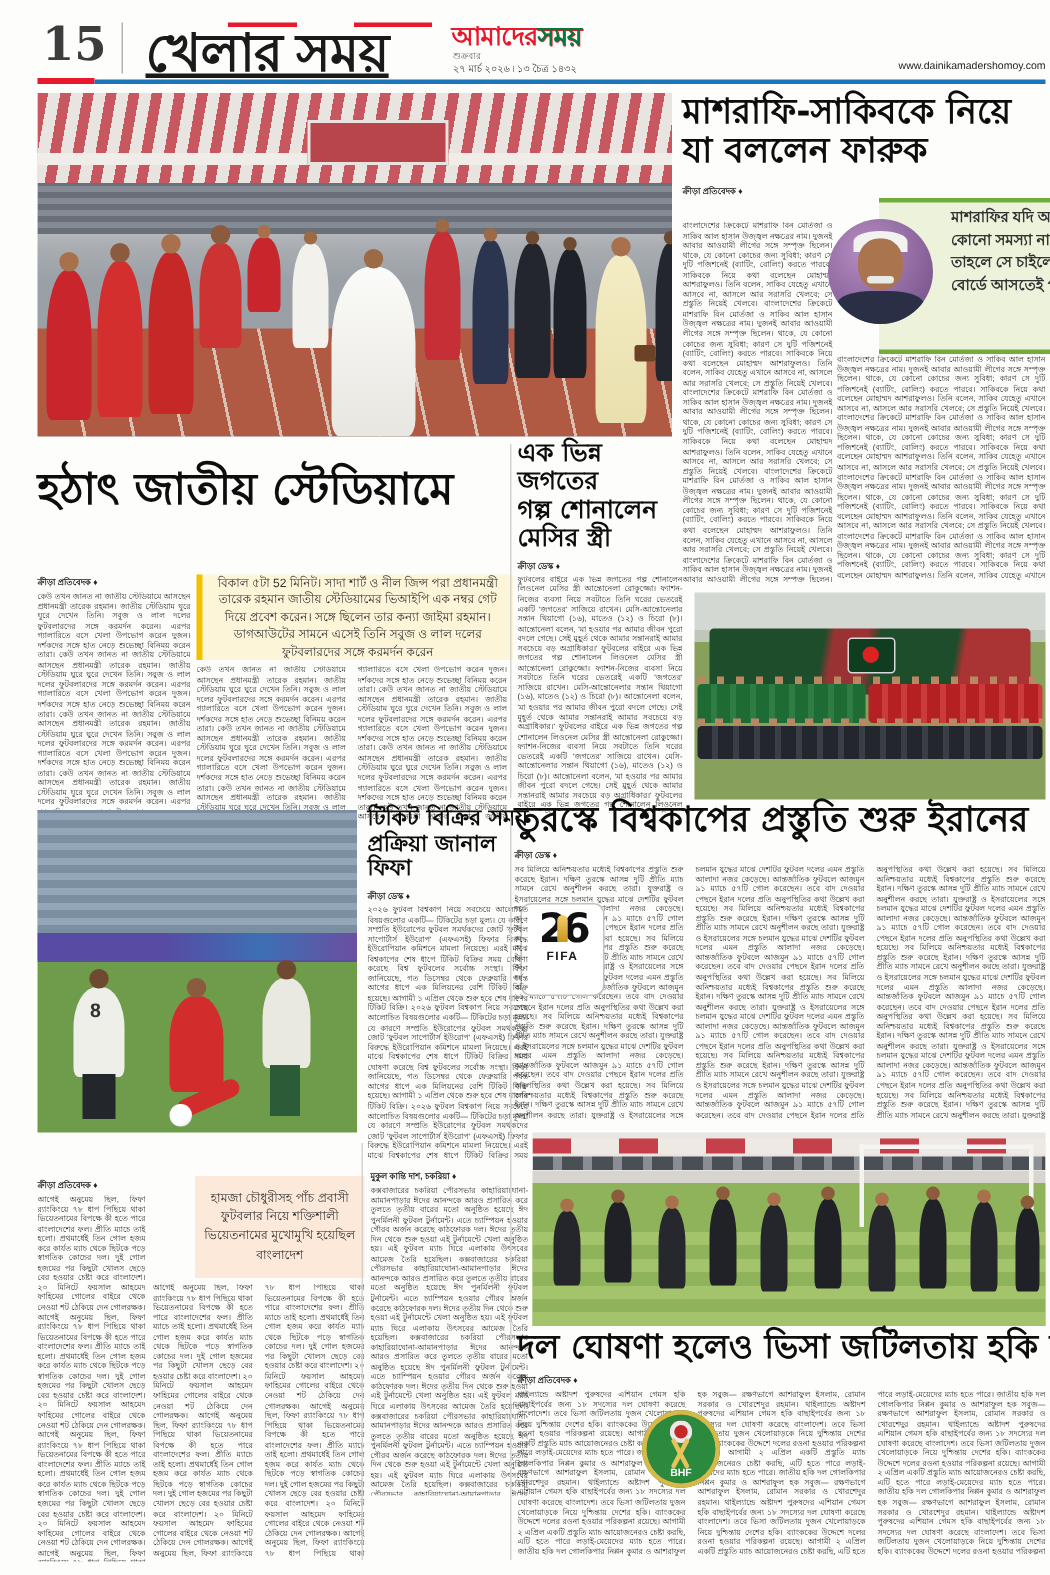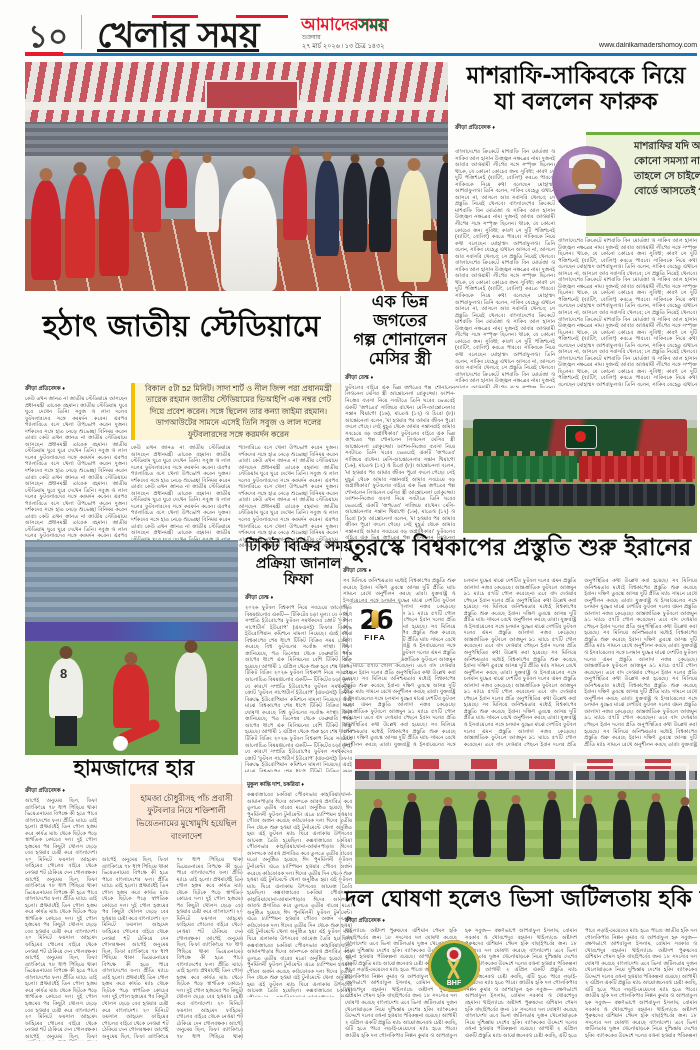--- a/index.html
+++ b/index.html
@@ -1,19 +1,19 @@
 <!DOCTYPE html>
 <html><head>
 <meta charset="utf-8">
 <style>
   html,body{margin:0;padding:0;background:#9aa0a6;}
   .page{position:relative;width:700px;height:1050px;background:#fdfdfb;margin:0 auto;overflow:hidden;
         font-family:"Liberation Sans","DejaVu Sans",sans-serif;color:#1a1a1a;}
   .abs{position:absolute;}
-  h1,h2,h3{margin:0;font-weight:800;color:#0d0d0d;line-height:1.15;font-family:"DejaVu Sans",sans-serif;text-align:center;}
+  h1,h2,h3{margin:0;font-weight:800;color:#0d0d0d;line-height:1.15;font-family:"DejaVu Sans",sans-serif;}
   .byline{font-size:5.6px;font-weight:700;color:#222;margin-bottom:2px;}
   .body{font-size:5.2px;line-height:1.26;text-align:justify;color:#2b2b2b;overflow:hidden;word-break:break-word;}
   .c2{column-count:2;column-gap:8px;}
   .c3{column-count:3;column-gap:8px;}
   .vr{position:absolute;width:1px;background:#d7d4cd;}
   
   .pgno{font-size:31px;font-weight:700;color:#3c3c3c;font-family:"DejaVu Serif",serif;}
   .secttl{font-size:35px;font-weight:900;letter-spacing:-.5px;}
   .redmark{position:absolute;height:3px;background:#e8192c;}
   .brand{font-size:17px;font-weight:900;letter-spacing:-.5px;}
@@ -43,21 +43,21 @@
   .bhf .fl{position:absolute;left:50%;top:7px;transform:translateX(-50%);width:15px;height:15px;border-radius:50%;background:#c62828;box-shadow:inset 0 0 0 3px #e9e9e9;}
   .bhf .stick{position:absolute;width:3px;height:22px;background:#e6c45a;border-radius:2px;left:24px;top:18px;}
   .bhf .bhftxt{position:absolute;bottom:6px;width:100%;font-size:7px;font-weight:800;color:#fff;}
   .circphoto{border-radius:50%;overflow:hidden;background:radial-gradient(circle at 35% 30%,#b58cc0,#6e4b85);}
 </style>
 </head>
 <body>
 
 <div class="page">
 
-  <div class="abs pgno" style="left:28px;top:12px;">১০</div>
+  <div class="abs pgno" style="left:28px;top:12px;">15</div>
   <div class="abs" style="left:81px;top:15px;width:1px;height:34px;background:#b5b2ab;"></div>
   <div class="abs secttl" style="left:97px;top:8px;text-decoration:underline;">খেলার সময়</div>
   <div class="redmark" style="left:152px;top:15px;width:46px;"></div>
   <div class="redmark" style="left:236px;top:15px;width:52px;"></div>
   <div class="abs brand" style="left:301px;top:11px;"><span class="b1">আমাদের</span><span class="b2">সময়</span></div>
   <div class="abs day" style="left:302px;top:32px;">শুক্রবার</div>
   <div class="abs dateline" style="left:302px;top:41px;">২৭ মার্চ ২০২৬ ৷ ১৩ চৈত্র ১৪৩২</div>
   <div class="abs site" style="left:560px;top:41px;width:137px;text-align:right;">www.dainikamadershomoy.com</div>
   <div class="abs" style="left:25px;top:52px;width:38px;height:4px;background:#e8192c;"></div>
   <div class="abs" style="left:63px;top:52.5px;width:634px;height:3px;background:#1b75bb;"></div>
@@ -188,21 +188,20 @@
   <section class="abs" style="left:245px;top:538px;width:107px;height:238px;">
     <h1 style="font-size:14.5px;">
       <span>টিকিট বিক্রির সময়</span><br>
       <span>প্রক্রিয়া জানাল ফিফা</span>
     </h1>
     <div class="byline" style="margin-top:5px;">ক্রীড়া ডেস্ক ♦</div>
     <div class="body" style="height:168px;">২০২৬ ফুটবল বিশ্বকাপ নিয়ে সবচেয়ে আলোচিত বিষয়গুলোর একটি— টিকিটের চড়া মূল্য। যে কারণে সম্প্রতি ইউরোপের ফুটবল সমর্থকদের জোট 'ফুটবল সাপোর্টার্স ইউরোপ' (এফএসই) ফিফার বিরুদ্ধে ইউরোপিয়ান কমিশনে মামলা নিয়েছে। এরই মাঝে বিশ্বকাপের শেষ ধাপে টিকিট বিক্রির সময় ঘোষণা করেছে বিশ্ব ফুটবলের সর্বোচ্চ সংস্থা। ফিফা জানিয়েছে, গত ডিসেম্বর থেকে ফেব্রুয়ারি পর্যন্ত আগের ধাপে এক মিলিয়নের বেশি টিকিট বিক্রি হয়েছে। আগামী ১ এপ্রিল থেকে শুরু হবে শেষ ধাপের টিকিট বিক্রি। ২০২৬ ফুটবল বিশ্বকাপ নিয়ে সবচেয়ে আলোচিত বিষয়গুলোর একটি— টিকিটের চড়া মূল্য। যে কারণে সম্প্রতি ইউরোপের ফুটবল সমর্থকদের জোট 'ফুটবল সাপোর্টার্স ইউরোপ' (এফএসই) ফিফার বিরুদ্ধে ইউরোপিয়ান কমিশনে মামলা নিয়েছে। এরই মাঝে বিশ্বকাপের শেষ ধাপে টিকিট বিক্রির সময় ঘোষণা করেছে বিশ্ব ফুটবলের সর্বোচ্চ সংস্থা। ফিফা জানিয়েছে, গত ডিসেম্বর থেকে ফেব্রুয়ারি পর্যন্ত আগের ধাপে এক মিলিয়নের বেশি টিকিট বিক্রি হয়েছে। আগামী ১ এপ্রিল থেকে শুরু হবে শেষ ধাপের টিকিট বিক্রি। ২০২৬ ফুটবল বিশ্বকাপ নিয়ে সবচেয়ে আলোচিত বিষয়গুলোর একটি— টিকিটের চড়া মূল্য। যে কারণে সম্প্রতি ইউরোপের ফুটবল সমর্থকদের জোট 'ফুটবল সাপোর্টার্স ইউরোপ' (এফএসই) ফিফার বিরুদ্ধে ইউরোপিয়ান কমিশনে মামলা নিয়েছে। এরই মাঝে বিশ্বকাপের শেষ ধাপে টিকিট বিক্রির সময় ঘোষণা করেছে বিশ্ব ফুটবলের সর্বোচ্চ সংস্থা। ফিফা জানিয়েছে, গত ডিসেম্বর থেকে ফেব্রুয়ারি পর্যন্ত আগের ধাপে এক মিলিয়নের বেশি টিকিট বিক্রি হয়েছে। আগামী ১ এপ্রিল থেকে শুরু হবে শেষ ধাপের টিকিট বিক্রি। ২০২৬ ফুটবল বিশ্বকাপ নিয়ে সবচেয়ে আলোচিত বিষয়গুলোর একটি— টিকিটের চড়া মূল্য। যে কারণে সম্প্রতি ইউরোপের ফুটবল সমর্থকদের জোট 'ফুটবল সাপোর্টার্স ইউরোপ' (এফএসই) ফিফার বিরুদ্ধে ইউরোপিয়ান কমিশনে মামলা নিয়েছে। এরই মাঝে বিশ্বকাপের শেষ ধাপে টিকিট বিক্রির সময় ঘোষণা করেছে বিশ্ব ফুটবলের সর্বোচ্চ সংস্থা। ফিফা জানিয়েছে, গত ডিসেম্বর থেকে ফেব্রুয়ারি পর্যন্ত আগের ধাপে এক মিলিয়নের বেশি টিকিট বিক্রি হয়েছে। আগামী ১ এপ্রিল থেকে শুরু হবে শেষ ধাপের টিকিট বিক্রি। ২০২৬ ফুটবল বিশ্বকাপ নিয়ে সবচেয়ে আলোচিত বিষয়গুলোর একটি— টিকিটের চড়া মূল্য। যে কারণে সম্প্রতি ইউরোপের ফুটবল সমর্থকদের জোট 'ফুটবল সাপোর্টার্স ইউরোপ' (এফএসই) ফিফার বিরুদ্ধে ইউরোপিয়ান কমিশনে মামলা নিয়েছে। এরই মাঝে বিশ্বকাপের শেষ ধাপে টিকিট বিক্রির সময় ঘোষণা করেছে বিশ্ব ফুটবলের সর্বোচ্চ সংস্থা। ফিফা জানিয়েছে, গত ডিসেম্বর থেকে ফেব্রুয়ারি পর্যন্ত আগের ধাপে এক মিলিয়নের বেশি টিকিট বিক্রি হয়েছে। আগামী ১ এপ্রিল থেকে শুরু হবে শেষ ধাপের টিকিট বিক্রি। ২০২৬ ফুটবল বিশ্বকাপ নিয়ে সবচেয়ে আলোচিত বিষয়গুলোর একটি— টিকিটের চড়া মূল্য। যে কারণে সম্প্রতি ইউরোপের ফুটবল সমর্থকদের জোট 'ফুটবল সাপোর্টার্স ইউরোপ' (এফএসই) ফিফার বিরুদ্ধে ইউরোপিয়ান কমিশনে মামলা নিয়েছে। এরই মাঝে বিশ্বকাপের শেষ ধাপে টিকিট বিক্রির সময় ঘোষণা করেছে বিশ্ব ফুটবলের সর্বোচ্চ সংস্থা। ফিফা জানিয়েছে, গত ডিসেম্বর থেকে ফেব্রুয়ারি পর্যন্ত আগের ধাপে এক মিলিয়নের বেশি টিকিট বিক্রি হয়েছে। আগামী ১ এপ্রিল থেকে শুরু হবে শেষ ধাপের টিকিট বিক্রি। ২০২৬ ফুটবল বিশ্বকাপ নিয়ে সবচেয়ে আলোচিত বিষয়গুলোর একটি— টিকিটের চড়া মূল্য। যে কারণে সম্প্রতি ইউরোপের ফুটবল সমর্থকদের জোট 'ফুটবল সাপোর্টার্স ইউরোপ' (এফএসই) ফিফার বিরুদ্ধে ইউরোপিয়ান কমিশনে মামলা নিয়েছে। এরই মাঝে বিশ্বকাপের শেষ ধাপে টিকিট বিক্রির সময় ঘোষণা করেছে বিশ্ব ফুটবলের সর্বোচ্চ সংস্থা। ফিফা জানিয়েছে, গত ডিসেম্বর থেকে ফেব্রুয়ারি পর্যন্ত আগের ধাপে এক মিলিয়নের বেশি টিকিট বিক্রি হয়েছে। আগামী ১ এপ্রিল থেকে শুরু হবে শেষ ধাপের টিকিট বিক্রি। ২০২৬ ফুটবল বিশ্বকাপ নিয়ে সবচেয়ে আলোচিত বিষয়গুলোর একটি— টিকিটের চড়া মূল্য। যে কারণে সম্প্রতি ইউরোপের ফুটবল সমর্থকদের জোট 'ফুটবল সাপোর্টার্স ইউরোপ' (এফএসই) ফিফার বিরুদ্ধে ইউরোপিয়ান কমিশনে মামলা নিয়েছে। এরই মাঝে বিশ্বকাপের শেষ ধাপে টিকিট বিক্রির সময় ঘোষণা করেছে বিশ্ব ফুটবলের সর্বোচ্চ সংস্থা। ফিফা জানিয়েছে, গত ডিসেম্বর থেকে ফেব্রুয়ারি পর্যন্ত আগের ধাপে এক মিলিয়নের বেশি টিকিট বিক্রি হয়েছে। আগামী ১ এপ্রিল থেকে শুরু হবে শেষ ধাপের টিকিট বিক্রি। ২০২৬ ফুটবল বিশ্বকাপ নিয়ে সবচেয়ে আলোচিত বিষয়গুলোর একটি— টিকিটের চড়া মূল্য। যে কারণে সম্প্রতি ইউরোপের ফুটবল সমর্থকদের জোট 'ফুটবল সাপোর্টার্স ইউরোপ' (এফএসই) ফিফার বিরুদ্ধে ইউরোপিয়ান কমিশনে মামলা নিয়েছে। এরই মাঝে বিশ্বকাপের শেষ ধাপে টিকিট বিক্রির সময় ঘোষণা করেছে বিশ্ব ফুটবলের সর্বোচ্চ সংস্থা। ফিফা জানিয়েছে, গত ডিসেম্বর থেকে ফেব্রুয়ারি পর্যন্ত আগের ধাপে এক মিলিয়নের বেশি টিকিট বিক্রি হয়েছে। আগামী ১ এপ্রিল থেকে শুরু হবে শেষ ধাপের টিকিট বিক্রি। ২০২৬ ফুটবল বিশ্বকাপ নিয়ে সবচেয়ে আলোচিত বিষয়গুলোর একটি— টিকিটের চড়া মূল্য। যে কারণে সম্প্রতি ইউরোপের ফুটবল সমর্থকদের জোট 'ফুটবল সাপোর্টার্স ইউরোপ' (এফএসই) ফিফার বিরুদ্ধে ইউরোপিয়ান কমিশনে মামলা নিয়েছে। এরই মাঝে বিশ্বকাপের শেষ ধাপে টিকিট বিক্রির সময় ঘোষণা করেছে বিশ্ব ফুটবলের সর্বোচ্চ সংস্থা। ফিফা জানিয়েছে, গত ডিসেম্বর থেকে ফেব্রুয়ারি পর্যন্ত আগের ধাপে এক মিলিয়নের বেশি টিকিট বিক্রি হয়েছে। আগামী ১ এপ্রিল থেকে শুরু হবে শেষ ধাপের টিকিট বিক্রি। ২০২৬ ফুটবল বিশ্বকাপ নিয়ে সবচেয়ে আলোচিত বিষয়গুলোর একটি— টিকিটের চড়া মূল্য। যে কারণে সম্প্রতি ইউরোপের ফুটবল সমর্থকদের জোট 'ফুটবল সাপোর্টার্স ইউরোপ' (এফএসই) ফিফার বিরুদ্ধে ইউরোপিয়ান কমিশনে মামলা নিয়েছে। এরই মাঝে বিশ্বকাপের শেষ ধাপে টিকিট বিক্রির সময় ঘোষণা করেছে বিশ্ব ফুটবলের সর্বোচ্চ সংস্থা। ফিফা জানিয়েছে, গত ডিসেম্বর থেকে ফেব্রুয়ারি পর্যন্ত আগের ধাপে এক মিলিয়নের বেশি টিকিট বিক্রি হয়েছে। আগামী ১ এপ্রিল থেকে শুরু হবে শেষ ধাপের টিকিট বিক্রি। ২০২৬ ফুটবল বিশ্বকাপ নিয়ে সবচেয়ে আলোচিত বিষয়গুলোর একটি— টিকিটের চড়া মূল্য। যে কারণে সম্প্রতি ইউরোপের ফুটবল সমর্থকদের জোট 'ফুটবল সাপোর্টার্স ইউরোপ' (এফএসই) ফিফার বিরুদ্ধে ইউরোপিয়ান কমিশনে মামলা নিয়েছে। এরই মাঝে বিশ্বকাপের শেষ ধাপে টিকিট বিক্রির সময় ঘোষণা করেছে বিশ্ব ফুটবলের সর্বোচ্চ সংস্থা। ফিফা জানিয়েছে, গত ডিসেম্বর থেকে ফেব্রুয়ারি পর্যন্ত আগের ধাপে এক মিলিয়নের বেশি টিকিট বিক্রি হয়েছে। আগামী ১ এপ্রিল থেকে শুরু হবে শেষ ধাপের টিকিট বিক্রি। ২০২৬ ফুটবল বিশ্বকাপ নিয়ে সবচেয়ে আলোচিত বিষয়গুলোর একটি— টিকিটের চড়া মূল্য। যে কারণে সম্প্রতি ইউরোপের ফুটবল সমর্থকদের জোট 'ফুটবল সাপোর্টার্স ইউরোপ' (এফএসই) ফিফার বিরুদ্ধে ইউরোপিয়ান কমিশনে মামলা নিয়েছে। এরই মাঝে বিশ্বকাপের শেষ ধাপে টিকিট বিক্রির সময় ঘোষণা করেছে বিশ্ব ফুটবলের সর্বোচ্চ সংস্থা। ফিফা জানিয়েছে, গত ডিসেম্বর থেকে ফেব্রুয়ারি পর্যন্ত আগের ধাপে এক মিলিয়নের বেশি টিকিট বিক্রি হয়েছে। আগামী ১ এপ্রিল থেকে শুরু হবে শেষ ধাপের টিকিট বিক্রি। ২০২৬ ফুটবল বিশ্বকাপ নিয়ে সবচেয়ে আলোচিত বিষয়গুলোর একটি— টিকিটের চড়া মূল্য। যে কারণে সম্প্রতি ইউরোপের ফুটবল সমর্থকদের জোট 'ফুটবল সাপোর্টার্স ইউরোপ' (এফএসই) ফিফার বিরুদ্ধে ইউরোপিয়ান কমিশনে মামলা নিয়েছে। এরই মাঝে বিশ্বকাপের শেষ ধাপে টিকিট বিক্রির সময় ঘোষণা করেছে বিশ্ব ফুটবলের সর্বোচ্চ সংস্থা। ফিফা জানিয়েছে, গত ডিসেম্বর থেকে ফেব্রুয়ারি পর্যন্ত আগের ধাপে এক মিলিয়নের বেশি টিকিট বিক্রি হয়েছে। আগামী ১ এপ্রিল থেকে শুরু হবে শেষ ধাপের টিকিট বিক্রি। ২০২৬ ফুটবল বিশ্বকাপ নিয়ে সবচেয়ে আলোচিত বিষয়গুলোর একটি— টিকিটের চড়া মূল্য। যে কারণে সম্প্রতি ইউরোপের ফুটবল সমর্থকদের জোট 'ফুটবল সাপোর্টার্স ইউরোপ' (এফএসই) ফিফার বিরুদ্ধে ইউরোপিয়ান কমিশনে মামলা নিয়েছে। এরই মাঝে বিশ্বকাপের শেষ ধাপে টিকিট বিক্রির সময় ঘোষণা করেছে বিশ্ব ফুটবলের সর্বোচ্চ সংস্থা। ফিফা জানিয়েছে, গত ডিসেম্বর থেকে ফেব্রুয়ারি পর্যন্ত আগের ধাপে এক মিলিয়নের বেশি টিকিট বিক্রি হয়েছে। আগামী ১ এপ্রিল থেকে শুরু হবে শেষ ধাপের টিকিট বিক্রি। ২০২৬ ফুটবল বিশ্বকাপ নিয়ে সবচেয়ে আলোচিত বিষয়গুলোর একটি— টিকিটের চড়া মূল্য। যে কারণে সম্প্রতি ইউরোপের ফুটবল সমর্থকদের জোট 'ফুটবল সাপোর্টার্স ইউরোপ' (এফএসই) ফিফার বিরুদ্ধে ইউরোপিয়ান কমিশনে মামলা নিয়েছে। এরই মাঝে বিশ্বকাপের শেষ ধাপে টিকিট বিক্রির সময় ঘোষণা করেছে বিশ্ব ফুটবলের সর্বোচ্চ সংস্থা। ফিফা জানিয়েছে, গত ডিসেম্বর থেকে ফেব্রুয়ারি পর্যন্ত আগের ধাপে এক মিলিয়নের বেশি টিকিট বিক্রি হয়েছে। আগামী ১ এপ্রিল থেকে শুরু হবে শেষ ধাপের টিকিট বিক্রি। ২০২৬ ফুটবল বিশ্বকাপ নিয়ে সবচেয়ে আলোচিত বিষয়গুলোর একটি— টিকিটের চড়া মূল্য। যে কারণে সম্প্রতি ইউরোপের ফুটবল সমর্থকদের জোট 'ফুটবল সাপোর্টার্স ইউরোপ' (এফএসই) ফিফার বিরুদ্ধে ইউরোপিয়ান কমিশনে মামলা নিয়েছে। এরই মাঝে বিশ্বকাপের শেষ ধাপে টিকিট বিক্রির সময় ঘোষণা করেছে বিশ্ব ফুটবলের সর্বোচ্চ সংস্থা। ফিফা জানিয়েছে, গত ডিসেম্বর থেকে ফেব্রুয়ারি পর্যন্ত আগের ধাপে এক মিলিয়নের বেশি টিকিট বিক্রি হয়েছে। আগামী ১ এপ্রিল থেকে শুরু হবে শেষ ধাপের টিকিট বিক্রি। ২০২৬ ফুটবল বিশ্বকাপ নিয়ে সবচেয়ে আলোচিত বিষয়গুলোর একটি— টিকিটের চড়া মূল্য। যে কারণে সম্প্রতি ইউরোপের ফুটবল সমর্থকদের জোট 'ফুটবল সাপোর্টার্স ইউরোপ' (এফএসই) ফিফার বিরুদ্ধে ইউরোপিয়ান কমিশনে মামলা নিয়েছে। এরই মাঝে বিশ্বকাপের শেষ ধাপে টিকিট বিক্রির সময় ঘোষণা করেছে বিশ্ব ফুটবলের সর্বোচ্চ সংস্থা। ফিফা জানিয়েছে, গত ডিসেম্বর থেকে ফেব্রুয়ারি পর্যন্ত আগের ধাপে এক মিলিয়নের বেশি টিকিট বিক্রি হয়েছে। আগামী ১ এপ্রিল থেকে শুরু হবে শেষ ধাপের টিকিট বিক্রি। ২০২৬ ফুটবল বিশ্বকাপ নিয়ে সবচেয়ে আলোচিত বিষয়গুলোর একটি— টিকিটের চড়া মূল্য। যে কারণে সম্প্রতি ইউরোপের ফুটবল সমর্থকদের জোট 'ফুটবল সাপোর্টার্স ইউরোপ' (এফএসই) ফিফার বিরুদ্ধে ইউরোপিয়ান কমিশনে মামলা নিয়েছে। এরই মাঝে বিশ্বকাপের শেষ ধাপে টিকিট বিক্রির সময় ঘোষণা করেছে বিশ্ব ফুটবলের সর্বোচ্চ সংস্থা। ফিফা জানিয়েছে, গত ডিসেম্বর থেকে ফেব্রুয়ারি পর্যন্ত আগের ধাপে এক মিলিয়নের বেশি টিকিট বিক্রি হয়েছে। আগামী ১ এপ্রিল থেকে শুরু হবে শেষ ধাপের টিকিট বিক্রি। ২০২৬ ফুটবল বিশ্বকাপ নিয়ে সবচেয়ে আলোচিত বিষয়গুলোর একটি— টিকিটের চড়া মূল্য। যে কারণে সম্প্রতি ইউরোপের ফুটবল সমর্থকদের জোট 'ফুটবল সাপোর্টার্স ইউরোপ' (এফএসই) ফিফার বিরুদ্ধে ইউরোপিয়ান কমিশনে মামলা নিয়েছে। এরই মাঝে বিশ্বকাপের শেষ ধাপে টিকিট বিক্রির সময় ঘোষণা করেছে বিশ্ব ফুটবলের সর্বোচ্চ সংস্থা। ফিফা জানিয়েছে, গত ডিসেম্বর থেকে ফেব্রুয়ারি পর্যন্ত আগের ধাপে এক মিলিয়নের বেশি টিকিট বিক্রি হয়েছে। আগামী ১ এপ্রিল থেকে শুরু হবে শেষ ধাপের টিকিট বিক্রি। ২০২৬ ফুটবল বিশ্বকাপ নিয়ে সবচেয়ে আলোচিত বিষয়গুলোর একটি— টিকিটের চড়া মূল্য। যে কারণে সম্প্রতি ইউরোপের ফুটবল সমর্থকদের জোট 'ফুটবল সাপোর্টার্স ইউরোপ' (এফএসই) ফিফার বিরুদ্ধে ইউরোপিয়ান কমিশনে মামলা নিয়েছে। এরই মাঝে বিশ্বকাপের শেষ ধাপে টিকিট বিক্রির সময় ঘোষণা করেছে বিশ্ব ফুটবলের সর্বোচ্চ সংস্থা। ফিফা জানিয়েছে, গত ডিসেম্বর থেকে ফেব্রুয়ারি পর্যন্ত আগের ধাপে এক মিলিয়নের বেশি টিকিট বিক্রি হয়েছে। আগামী ১ এপ্রিল থেকে শুরু হবে শেষ ধাপের টিকিট বিক্রি। ২০২৬ ফুটবল বিশ্বকাপ নিয়ে সবচেয়ে আলোচিত বিষয়গুলোর একটি— টিকিটের চড়া মূল্য। যে কারণে সম্প্রতি ইউরোপের ফুটবল সমর্থকদের জোট 'ফুটবল সাপোর্টার্স ইউরোপ' (এফএসই) ফিফার বিরুদ্ধে ইউরোপিয়ান কমিশনে মামলা নিয়েছে। এরই মাঝে বিশ্বকাপের শেষ ধাপে টিকিট বিক্রির সময় ঘোষণা করেছে বিশ্ব ফুটবলের সর্বোচ্চ সংস্থা। ফিফা জানিয়েছে, গত ডিসেম্বর থেকে ফেব্রুয়ারি পর্যন্ত আগের ধাপে এক মিলিয়নের বেশি টিকিট বিক্রি হয়েছে। আগামী ১ এপ্রিল থেকে শুরু হবে শেষ ধাপের টিকিট বিক্রি।</div>
   </section>
 
   <section class="abs" style="left:25px;top:756px;width:218px;height:286px;">
-    <h1 style="font-size:21px;">হামজাদের হার</h1>
     <div class="abs" style="left:0;top:30px;width:72px;height:256px;">
       <div class="byline">ক্রীড়া প্রতিবেদক ♦</div>
       <div class="body" style="height:244px;">আগেই অনুমেয় ছিল, ফিফা র‌্যাংকিংয়ে ৭৮ ধাপ পিছিয়ে থাকা ভিয়েতনামের বিপক্ষে কী হতে পারে বাংলাদেশের ফল। প্রীতি ম্যাচে তাই হলো। প্রথমার্ধেই তিন গোল হজম করে কার্যত ম্যাচ থেকে ছিটকে পড়ে স্বাগতিক কোচের দল। দুই গোল হজমের পর কিছুটা খোলস ছেড়ে বের হওয়ার চেষ্টা করে বাংলাদেশ। ২০ মিনিটে ফয়সাল আহমেদ ফাহিমের গোলের বাইরে থেকে নেওয়া শট ঠেকিয়ে দেন গোলরক্ষক। আগেই অনুমেয় ছিল, ফিফা র‌্যাংকিংয়ে ৭৮ ধাপ পিছিয়ে থাকা ভিয়েতনামের বিপক্ষে কী হতে পারে বাংলাদেশের ফল। প্রীতি ম্যাচে তাই হলো। প্রথমার্ধেই তিন গোল হজম করে কার্যত ম্যাচ থেকে ছিটকে পড়ে স্বাগতিক কোচের দল। দুই গোল হজমের পর কিছুটা খোলস ছেড়ে বের হওয়ার চেষ্টা করে বাংলাদেশ। ২০ মিনিটে ফয়সাল আহমেদ ফাহিমের গোলের বাইরে থেকে নেওয়া শট ঠেকিয়ে দেন গোলরক্ষক। আগেই অনুমেয় ছিল, ফিফা র‌্যাংকিংয়ে ৭৮ ধাপ পিছিয়ে থাকা ভিয়েতনামের বিপক্ষে কী হতে পারে বাংলাদেশের ফল। প্রীতি ম্যাচে তাই হলো। প্রথমার্ধেই তিন গোল হজম করে কার্যত ম্যাচ থেকে ছিটকে পড়ে স্বাগতিক কোচের দল। দুই গোল হজমের পর কিছুটা খোলস ছেড়ে বের হওয়ার চেষ্টা করে বাংলাদেশ। ২০ মিনিটে ফয়সাল আহমেদ ফাহিমের গোলের বাইরে থেকে নেওয়া শট ঠেকিয়ে দেন গোলরক্ষক। আগেই অনুমেয় ছিল, ফিফা র‌্যাংকিংয়ে ৭৮ ধাপ পিছিয়ে থাকা ভিয়েতনামের বিপক্ষে কী হতে পারে বাংলাদেশের ফল। প্রীতি ম্যাচে তাই হলো। প্রথমার্ধেই তিন গোল হজম করে কার্যত ম্যাচ থেকে ছিটকে পড়ে স্বাগতিক কোচের দল। দুই গোল হজমের পর কিছুটা খোলস ছেড়ে বের হওয়ার চেষ্টা করে বাংলাদেশ। ২০ মিনিটে ফয়সাল আহমেদ ফাহিমের গোলের বাইরে থেকে নেওয়া শট ঠেকিয়ে দেন গোলরক্ষক। আগেই অনুমেয় ছিল, ফিফা র‌্যাংকিংয়ে ৭৮ ধাপ পিছিয়ে থাকা ভিয়েতনামের বিপক্ষে কী হতে পারে বাংলাদেশের ফল। প্রীতি ম্যাচে তাই হলো। প্রথমার্ধেই তিন গোল হজম করে কার্যত ম্যাচ থেকে ছিটকে পড়ে স্বাগতিক কোচের দল। দুই গোল হজমের পর কিছুটা খোলস ছেড়ে বের হওয়ার চেষ্টা করে বাংলাদেশ। ২০ মিনিটে ফয়সাল আহমেদ ফাহিমের গোলের বাইরে থেকে নেওয়া শট ঠেকিয়ে দেন গোলরক্ষক। আগেই অনুমেয় ছিল, ফিফা র‌্যাংকিংয়ে ৭৮ ধাপ পিছিয়ে থাকা ভিয়েতনামের বিপক্ষে কী হতে পারে বাংলাদেশের ফল। প্রীতি ম্যাচে তাই হলো। প্রথমার্ধেই তিন গোল হজম করে কার্যত ম্যাচ থেকে ছিটকে পড়ে স্বাগতিক কোচের দল। দুই গোল হজমের পর কিছুটা খোলস ছেড়ে বের হওয়ার চেষ্টা করে বাংলাদেশ। ২০ মিনিটে ফয়সাল আহমেদ ফাহিমের গোলের বাইরে থেকে নেওয়া শট ঠেকিয়ে দেন গোলরক্ষক। আগেই অনুমেয় ছিল, ফিফা র‌্যাংকিংয়ে ৭৮ ধাপ পিছিয়ে থাকা ভিয়েতনামের বিপক্ষে কী হতে পারে বাংলাদেশের ফল। প্রীতি ম্যাচে তাই হলো। প্রথমার্ধেই তিন গোল হজম করে কার্যত ম্যাচ থেকে ছিটকে পড়ে স্বাগতিক কোচের দল। দুই গোল হজমের পর কিছুটা খোলস ছেড়ে বের হওয়ার চেষ্টা করে বাংলাদেশ। ২০ মিনিটে ফয়সাল আহমেদ ফাহিমের গোলের বাইরে থেকে নেওয়া শট ঠেকিয়ে দেন গোলরক্ষক। আগেই অনুমেয় ছিল, ফিফা র‌্যাংকিংয়ে ৭৮ ধাপ পিছিয়ে থাকা ভিয়েতনামের বিপক্ষে কী হতে পারে বাংলাদেশের ফল। প্রীতি ম্যাচে তাই হলো। প্রথমার্ধেই তিন গোল হজম করে কার্যত ম্যাচ থেকে ছিটকে পড়ে স্বাগতিক কোচের দল। দুই গোল হজমের পর কিছুটা খোলস ছেড়ে বের হওয়ার চেষ্টা করে বাংলাদেশ। ২০ মিনিটে ফয়সাল আহমেদ ফাহিমের গোলের বাইরে থেকে নেওয়া শট ঠেকিয়ে দেন গোলরক্ষক। আগেই অনুমেয় ছিল, ফিফা র‌্যাংকিংয়ে ৭৮ ধাপ পিছিয়ে থাকা ভিয়েতনামের বিপক্ষে কী হতে পারে বাংলাদেশের ফল। প্রীতি ম্যাচে তাই হলো। প্রথমার্ধেই তিন গোল হজম করে কার্যত ম্যাচ থেকে ছিটকে পড়ে স্বাগতিক কোচের দল। দুই গোল হজমের পর কিছুটা খোলস ছেড়ে বের হওয়ার চেষ্টা করে বাংলাদেশ। ২০ মিনিটে ফয়সাল আহমেদ ফাহিমের গোলের বাইরে থেকে নেওয়া শট ঠেকিয়ে দেন গোলরক্ষক। আগেই অনুমেয় ছিল, ফিফা র‌্যাংকিংয়ে ৭৮ ধাপ পিছিয়ে থাকা ভিয়েতনামের বিপক্ষে কী হতে পারে বাংলাদেশের ফল। প্রীতি ম্যাচে তাই হলো। প্রথমার্ধেই তিন গোল হজম করে কার্যত ম্যাচ থেকে ছিটকে পড়ে স্বাগতিক কোচের দল। দুই গোল হজমের পর কিছুটা খোলস ছেড়ে বের হওয়ার চেষ্টা করে বাংলাদেশ। ২০ মিনিটে ফয়সাল আহমেদ ফাহিমের গোলের বাইরে থেকে নেওয়া শট ঠেকিয়ে দেন গোলরক্ষক। আগেই অনুমেয় ছিল, ফিফা র‌্যাংকিংয়ে ৭৮ ধাপ পিছিয়ে থাকা ভিয়েতনামের বিপক্ষে কী হতে পারে বাংলাদেশের ফল। প্রীতি ম্যাচে তাই হলো। প্রথমার্ধেই তিন গোল হজম করে কার্যত ম্যাচ থেকে ছিটকে পড়ে স্বাগতিক কোচের দল। দুই গোল হজমের পর কিছুটা খোলস ছেড়ে বের হওয়ার চেষ্টা করে বাংলাদেশ। ২০ মিনিটে ফয়সাল আহমেদ ফাহিমের গোলের বাইরে থেকে নেওয়া শট ঠেকিয়ে দেন গোলরক্ষক। আগেই অনুমেয় ছিল, ফিফা র‌্যাংকিংয়ে ৭৮ ধাপ পিছিয়ে থাকা ভিয়েতনামের বিপক্ষে কী হতে পারে বাংলাদেশের ফল। প্রীতি ম্যাচে তাই হলো। প্রথমার্ধেই তিন গোল হজম করে কার্যত ম্যাচ থেকে ছিটকে পড়ে স্বাগতিক কোচের দল। দুই গোল হজমের পর কিছুটা খোলস ছেড়ে বের হওয়ার চেষ্টা করে বাংলাদেশ। ২০ মিনিটে ফয়সাল আহমেদ ফাহিমের গোলের বাইরে থেকে নেওয়া শট ঠেকিয়ে দেন গোলরক্ষক। আগেই অনুমেয় ছিল, ফিফা র‌্যাংকিংয়ে ৭৮ ধাপ পিছিয়ে থাকা ভিয়েতনামের বিপক্ষে কী হতে পারে বাংলাদেশের ফল। প্রীতি ম্যাচে তাই হলো। প্রথমার্ধেই তিন গোল হজম করে কার্যত ম্যাচ থেকে ছিটকে পড়ে স্বাগতিক কোচের দল। দুই গোল হজমের পর কিছুটা খোলস ছেড়ে বের হওয়ার চেষ্টা করে বাংলাদেশ। ২০ মিনিটে ফয়সাল আহমেদ ফাহিমের গোলের বাইরে থেকে নেওয়া শট ঠেকিয়ে দেন গোলরক্ষক। আগেই অনুমেয় ছিল, ফিফা র‌্যাংকিংয়ে ৭৮ ধাপ পিছিয়ে থাকা ভিয়েতনামের বিপক্ষে কী হতে পারে বাংলাদেশের ফল। প্রীতি ম্যাচে তাই হলো। প্রথমার্ধেই তিন গোল হজম করে কার্যত ম্যাচ থেকে ছিটকে পড়ে স্বাগতিক কোচের দল। দুই গোল হজমের পর কিছুটা খোলস ছেড়ে বের হওয়ার চেষ্টা করে বাংলাদেশ। ২০ মিনিটে ফয়সাল আহমেদ ফাহিমের গোলের বাইরে থেকে নেওয়া শট ঠেকিয়ে দেন গোলরক্ষক। আগেই অনুমেয় ছিল, ফিফা র‌্যাংকিংয়ে ৭৮ ধাপ পিছিয়ে থাকা ভিয়েতনামের বিপক্ষে কী হতে পারে বাংলাদেশের ফল। প্রীতি ম্যাচে তাই হলো। প্রথমার্ধেই তিন গোল হজম করে কার্যত ম্যাচ থেকে ছিটকে পড়ে স্বাগতিক কোচের দল। দুই গোল হজমের পর কিছুটা খোলস ছেড়ে বের হওয়ার চেষ্টা করে বাংলাদেশ। ২০ মিনিটে ফয়সাল আহমেদ ফাহিমের গোলের বাইরে থেকে নেওয়া শট ঠেকিয়ে দেন গোলরক্ষক। আগেই অনুমেয় ছিল, ফিফা র‌্যাংকিংয়ে ৭৮ ধাপ পিছিয়ে থাকা ভিয়েতনামের বিপক্ষে কী হতে পারে বাংলাদেশের ফল। প্রীতি ম্যাচে তাই হলো। প্রথমার্ধেই তিন গোল হজম করে কার্যত ম্যাচ থেকে ছিটকে পড়ে স্বাগতিক কোচের দল। দুই গোল হজমের পর কিছুটা খোলস ছেড়ে বের হওয়ার চেষ্টা করে বাংলাদেশ। ২০ মিনিটে ফয়সাল আহমেদ ফাহিমের গোলের বাইরে থেকে নেওয়া শট ঠেকিয়ে দেন গোলরক্ষক। আগেই অনুমেয় ছিল, ফিফা র‌্যাংকিংয়ে ৭৮ ধাপ পিছিয়ে থাকা ভিয়েতনামের বিপক্ষে কী হতে পারে বাংলাদেশের ফল। প্রীতি ম্যাচে তাই হলো। প্রথমার্ধেই তিন গোল হজম করে কার্যত ম্যাচ থেকে ছিটকে পড়ে স্বাগতিক কোচের দল। দুই গোল হজমের পর কিছুটা খোলস ছেড়ে বের হওয়ার চেষ্টা করে বাংলাদেশ। ২০ মিনিটে ফয়সাল আহমেদ ফাহিমের গোলের বাইরে থেকে নেওয়া শট ঠেকিয়ে দেন গোলরক্ষক। আগেই অনুমেয় ছিল, ফিফা র‌্যাংকিংয়ে ৭৮ ধাপ পিছিয়ে থাকা ভিয়েতনামের বিপক্ষে কী হতে পারে বাংলাদেশের ফল। প্রীতি ম্যাচে তাই হলো। প্রথমার্ধেই তিন গোল হজম করে কার্যত ম্যাচ থেকে ছিটকে পড়ে স্বাগতিক কোচের দল। দুই গোল হজমের পর কিছুটা খোলস ছেড়ে বের হওয়ার চেষ্টা করে বাংলাদেশ। ২০ মিনিটে ফয়সাল আহমেদ ফাহিমের গোলের বাইরে থেকে নেওয়া শট ঠেকিয়ে দেন গোলরক্ষক। আগেই অনুমেয় ছিল, ফিফা র‌্যাংকিংয়ে ৭৮ ধাপ পিছিয়ে থাকা ভিয়েতনামের বিপক্ষে কী হতে পারে বাংলাদেশের ফল। প্রীতি ম্যাচে তাই হলো। প্রথমার্ধেই তিন গোল হজম করে কার্যত ম্যাচ থেকে ছিটকে পড়ে স্বাগতিক কোচের দল। দুই গোল হজমের পর কিছুটা খোলস ছেড়ে বের হওয়ার চেষ্টা করে বাংলাদেশ। ২০ মিনিটে ফয়সাল আহমেদ ফাহিমের গোলের বাইরে থেকে নেওয়া শট ঠেকিয়ে দেন গোলরক্ষক। আগেই অনুমেয় ছিল, ফিফা র‌্যাংকিংয়ে ৭৮ ধাপ পিছিয়ে থাকা ভিয়েতনামের বিপক্ষে কী হতে পারে বাংলাদেশের ফল। প্রীতি ম্যাচে তাই হলো। প্রথমার্ধেই তিন গোল হজম করে কার্যত ম্যাচ থেকে ছিটকে পড়ে স্বাগতিক কোচের দল। দুই গোল হজমের পর কিছুটা খোলস ছেড়ে বের হওয়ার চেষ্টা করে বাংলাদেশ। ২০ মিনিটে ফয়সাল আহমেদ ফাহিমের গোলের বাইরে থেকে নেওয়া শট ঠেকিয়ে দেন গোলরক্ষক। আগেই অনুমেয় ছিল, ফিফা র‌্যাংকিংয়ে ৭৮ ধাপ পিছিয়ে থাকা ভিয়েতনামের বিপক্ষে কী হতে পারে বাংলাদেশের ফল। প্রীতি ম্যাচে তাই হলো। প্রথমার্ধেই তিন গোল হজম করে কার্যত ম্যাচ থেকে ছিটকে পড়ে স্বাগতিক কোচের দল। দুই গোল হজমের পর কিছুটা খোলস ছেড়ে বের হওয়ার চেষ্টা করে বাংলাদেশ। ২০ মিনিটে ফয়সাল আহমেদ ফাহিমের গোলের বাইরে থেকে নেওয়া শট ঠেকিয়ে দেন গোলরক্ষক। আগেই অনুমেয় ছিল, ফিফা র‌্যাংকিংয়ে ৭৮ ধাপ পিছিয়ে থাকা ভিয়েতনামের বিপক্ষে কী হতে পারে বাংলাদেশের ফল। প্রীতি ম্যাচে তাই হলো। প্রথমার্ধেই তিন গোল হজম করে কার্যত ম্যাচ থেকে ছিটকে পড়ে স্বাগতিক কোচের দল। দুই গোল হজমের পর কিছুটা খোলস ছেড়ে বের হওয়ার চেষ্টা করে বাংলাদেশ। ২০ মিনিটে ফয়সাল আহমেদ ফাহিমের গোলের বাইরে থেকে নেওয়া শট ঠেকিয়ে দেন গোলরক্ষক।</div>
     </div>
     <div class="insetbox abs" style="left:105px;top:28px;width:105px;height:62px;padding:3px 4px;">হামজা চৌধুরীসহ পাঁচ প্রবাসী ফুটবলার নিয়ে শক্তিশালী ভিয়েতনামের মুখোমুখি হয়েছিল বাংলাদেশ</div>
     <div class="body c2 abs" style="left:77px;top:100px;width:141px;height:186px;">আগেই অনুমেয় ছিল, ফিফা র‌্যাংকিংয়ে ৭৮ ধাপ পিছিয়ে থাকা ভিয়েতনামের বিপক্ষে কী হতে পারে বাংলাদেশের ফল। প্রীতি ম্যাচে তাই হলো। প্রথমার্ধেই তিন গোল হজম করে কার্যত ম্যাচ থেকে ছিটকে পড়ে স্বাগতিক কোচের দল। দুই গোল হজমের পর কিছুটা খোলস ছেড়ে বের হওয়ার চেষ্টা করে বাংলাদেশ। ২০ মিনিটে ফয়সাল আহমেদ ফাহিমের গোলের বাইরে থেকে নেওয়া শট ঠেকিয়ে দেন গোলরক্ষক। আগেই অনুমেয় ছিল, ফিফা র‌্যাংকিংয়ে ৭৮ ধাপ পিছিয়ে থাকা ভিয়েতনামের বিপক্ষে কী হতে পারে বাংলাদেশের ফল। প্রীতি ম্যাচে তাই হলো। প্রথমার্ধেই তিন গোল হজম করে কার্যত ম্যাচ থেকে ছিটকে পড়ে স্বাগতিক কোচের দল। দুই গোল হজমের পর কিছুটা খোলস ছেড়ে বের হওয়ার চেষ্টা করে বাংলাদেশ। ২০ মিনিটে ফয়সাল আহমেদ ফাহিমের গোলের বাইরে থেকে নেওয়া শট ঠেকিয়ে দেন গোলরক্ষক। আগেই অনুমেয় ছিল, ফিফা র‌্যাংকিংয়ে ৭৮ ধাপ পিছিয়ে থাকা ভিয়েতনামের বিপক্ষে কী হতে পারে বাংলাদেশের ফল। প্রীতি ম্যাচে তাই হলো। প্রথমার্ধেই তিন গোল হজম করে কার্যত ম্যাচ থেকে ছিটকে পড়ে স্বাগতিক কোচের দল। দুই গোল হজমের পর কিছুটা খোলস ছেড়ে বের হওয়ার চেষ্টা করে বাংলাদেশ। ২০ মিনিটে ফয়সাল আহমেদ ফাহিমের গোলের বাইরে থেকে নেওয়া শট ঠেকিয়ে দেন গোলরক্ষক। আগেই অনুমেয় ছিল, ফিফা র‌্যাংকিংয়ে ৭৮ ধাপ পিছিয়ে থাকা ভিয়েতনামের বিপক্ষে কী হতে পারে বাংলাদেশের ফল। প্রীতি ম্যাচে তাই হলো। প্রথমার্ধেই তিন গোল হজম করে কার্যত ম্যাচ থেকে ছিটকে পড়ে স্বাগতিক কোচের দল। দুই গোল হজমের পর কিছুটা খোলস ছেড়ে বের হওয়ার চেষ্টা করে বাংলাদেশ। ২০ মিনিটে ফয়সাল আহমেদ ফাহিমের গোলের বাইরে থেকে নেওয়া শট ঠেকিয়ে দেন গোলরক্ষক। আগেই অনুমেয় ছিল, ফিফা র‌্যাংকিংয়ে ৭৮ ধাপ পিছিয়ে থাকা ভিয়েতনামের বিপক্ষে কী হতে পারে বাংলাদেশের ফল। প্রীতি ম্যাচে তাই হলো। প্রথমার্ধেই তিন গোল হজম করে কার্যত ম্যাচ থেকে ছিটকে পড়ে স্বাগতিক কোচের দল। দুই গোল হজমের পর কিছুটা খোলস ছেড়ে বের হওয়ার চেষ্টা করে বাংলাদেশ। ২০ মিনিটে ফয়সাল আহমেদ ফাহিমের গোলের বাইরে থেকে নেওয়া শট ঠেকিয়ে দেন গোলরক্ষক। আগেই অনুমেয় ছিল, ফিফা র‌্যাংকিংয়ে ৭৮ ধাপ পিছিয়ে থাকা ভিয়েতনামের বিপক্ষে কী হতে পারে বাংলাদেশের ফল। প্রীতি ম্যাচে তাই হলো। প্রথমার্ধেই তিন গোল হজম করে কার্যত ম্যাচ থেকে ছিটকে পড়ে স্বাগতিক কোচের দল। দুই গোল হজমের পর কিছুটা খোলস ছেড়ে বের হওয়ার চেষ্টা করে বাংলাদেশ। ২০ মিনিটে ফয়সাল আহমেদ ফাহিমের গোলের বাইরে থেকে নেওয়া শট ঠেকিয়ে দেন গোলরক্ষক। আগেই অনুমেয় ছিল, ফিফা র‌্যাংকিংয়ে ৭৮ ধাপ পিছিয়ে থাকা ভিয়েতনামের বিপক্ষে কী হতে পারে বাংলাদেশের ফল। প্রীতি ম্যাচে তাই হলো। প্রথমার্ধেই তিন গোল হজম করে কার্যত ম্যাচ থেকে ছিটকে পড়ে স্বাগতিক কোচের দল। দুই গোল হজমের পর কিছুটা খোলস ছেড়ে বের হওয়ার চেষ্টা করে বাংলাদেশ। ২০ মিনিটে ফয়সাল আহমেদ ফাহিমের গোলের বাইরে থেকে নেওয়া শট ঠেকিয়ে দেন গোলরক্ষক। আগেই অনুমেয় ছিল, ফিফা র‌্যাংকিংয়ে ৭৮ ধাপ পিছিয়ে থাকা ভিয়েতনামের বিপক্ষে কী হতে পারে বাংলাদেশের ফল। প্রীতি ম্যাচে তাই হলো। প্রথমার্ধেই তিন গোল হজম করে কার্যত ম্যাচ থেকে ছিটকে পড়ে স্বাগতিক কোচের দল। দুই গোল হজমের পর কিছুটা খোলস ছেড়ে বের হওয়ার চেষ্টা করে বাংলাদেশ। ২০ মিনিটে ফয়সাল আহমেদ ফাহিমের গোলের বাইরে থেকে নেওয়া শট ঠেকিয়ে দেন গোলরক্ষক। আগেই অনুমেয় ছিল, ফিফা র‌্যাংকিংয়ে ৭৮ ধাপ পিছিয়ে থাকা ভিয়েতনামের বিপক্ষে কী হতে পারে বাংলাদেশের ফল। প্রীতি ম্যাচে তাই হলো। প্রথমার্ধেই তিন গোল হজম করে কার্যত ম্যাচ থেকে ছিটকে পড়ে স্বাগতিক কোচের দল। দুই গোল হজমের পর কিছুটা খোলস ছেড়ে বের হওয়ার চেষ্টা করে বাংলাদেশ। ২০ মিনিটে ফয়সাল আহমেদ ফাহিমের গোলের বাইরে থেকে নেওয়া শট ঠেকিয়ে দেন গোলরক্ষক। আগেই অনুমেয় ছিল, ফিফা র‌্যাংকিংয়ে ৭৮ ধাপ পিছিয়ে থাকা ভিয়েতনামের বিপক্ষে কী হতে পারে বাংলাদেশের ফল। প্রীতি ম্যাচে তাই হলো। প্রথমার্ধেই তিন গোল হজম করে কার্যত ম্যাচ থেকে ছিটকে পড়ে স্বাগতিক কোচের দল। দুই গোল হজমের পর কিছুটা খোলস ছেড়ে বের হওয়ার চেষ্টা করে বাংলাদেশ। ২০ মিনিটে ফয়সাল আহমেদ ফাহিমের গোলের বাইরে থেকে নেওয়া শট ঠেকিয়ে দেন গোলরক্ষক। আগেই অনুমেয় ছিল, ফিফা র‌্যাংকিংয়ে ৭৮ ধাপ পিছিয়ে থাকা ভিয়েতনামের বিপক্ষে কী হতে পারে বাংলাদেশের ফল। প্রীতি ম্যাচে তাই হলো। প্রথমার্ধেই তিন গোল হজম করে কার্যত ম্যাচ থেকে ছিটকে পড়ে স্বাগতিক কোচের দল। দুই গোল হজমের পর কিছুটা খোলস ছেড়ে বের হওয়ার চেষ্টা করে বাংলাদেশ। ২০ মিনিটে ফয়সাল আহমেদ ফাহিমের গোলের বাইরে থেকে নেওয়া শট ঠেকিয়ে দেন গোলরক্ষক। আগেই অনুমেয় ছিল, ফিফা র‌্যাংকিংয়ে ৭৮ ধাপ পিছিয়ে থাকা ভিয়েতনামের বিপক্ষে কী হতে পারে বাংলাদেশের ফল। প্রীতি ম্যাচে তাই হলো। প্রথমার্ধেই তিন গোল হজম করে কার্যত ম্যাচ থেকে ছিটকে পড়ে স্বাগতিক কোচের দল। দুই গোল হজমের পর কিছুটা খোলস ছেড়ে বের হওয়ার চেষ্টা করে বাংলাদেশ। ২০ মিনিটে ফয়সাল আহমেদ ফাহিমের গোলের বাইরে থেকে নেওয়া শট ঠেকিয়ে দেন গোলরক্ষক। আগেই অনুমেয় ছিল, ফিফা র‌্যাংকিংয়ে ৭৮ ধাপ পিছিয়ে থাকা ভিয়েতনামের বিপক্ষে কী হতে পারে বাংলাদেশের ফল। প্রীতি ম্যাচে তাই হলো। প্রথমার্ধেই তিন গোল হজম করে কার্যত ম্যাচ থেকে ছিটকে পড়ে স্বাগতিক কোচের দল। দুই গোল হজমের পর কিছুটা খোলস ছেড়ে বের হওয়ার চেষ্টা করে বাংলাদেশ। ২০ মিনিটে ফয়সাল আহমেদ ফাহিমের গোলের বাইরে থেকে নেওয়া শট ঠেকিয়ে দেন গোলরক্ষক। আগেই অনুমেয় ছিল, ফিফা র‌্যাংকিংয়ে ৭৮ ধাপ পিছিয়ে থাকা ভিয়েতনামের বিপক্ষে কী হতে পারে বাংলাদেশের ফল। প্রীতি ম্যাচে তাই হলো। প্রথমার্ধেই তিন গোল হজম করে কার্যত ম্যাচ থেকে ছিটকে পড়ে স্বাগতিক কোচের দল। দুই গোল হজমের পর কিছুটা খোলস ছেড়ে বের হওয়ার চেষ্টা করে বাংলাদেশ। ২০ মিনিটে ফয়সাল আহমেদ ফাহিমের গোলের বাইরে থেকে নেওয়া শট ঠেকিয়ে দেন গোলরক্ষক। আগেই অনুমেয় ছিল, ফিফা র‌্যাংকিংয়ে ৭৮ ধাপ পিছিয়ে থাকা ভিয়েতনামের বিপক্ষে কী হতে পারে বাংলাদেশের ফল। প্রীতি ম্যাচে তাই হলো। প্রথমার্ধেই তিন গোল হজম করে কার্যত ম্যাচ থেকে ছিটকে পড়ে স্বাগতিক কোচের দল। দুই গোল হজমের পর কিছুটা খোলস ছেড়ে বের হওয়ার চেষ্টা করে বাংলাদেশ। ২০ মিনিটে ফয়সাল আহমেদ ফাহিমের গোলের বাইরে থেকে নেওয়া শট ঠেকিয়ে দেন গোলরক্ষক। আগেই অনুমেয় ছিল, ফিফা র‌্যাংকিংয়ে ৭৮ ধাপ পিছিয়ে থাকা ভিয়েতনামের বিপক্ষে কী হতে পারে বাংলাদেশের ফল। প্রীতি ম্যাচে তাই হলো। প্রথমার্ধেই তিন গোল হজম করে কার্যত ম্যাচ থেকে ছিটকে পড়ে স্বাগতিক কোচের দল। দুই গোল হজমের পর কিছুটা খোলস ছেড়ে বের হওয়ার চেষ্টা করে বাংলাদেশ। ২০ মিনিটে ফয়সাল আহমেদ ফাহিমের গোলের বাইরে থেকে নেওয়া শট ঠেকিয়ে দেন গোলরক্ষক। আগেই অনুমেয় ছিল, ফিফা র‌্যাংকিংয়ে ৭৮ ধাপ পিছিয়ে থাকা ভিয়েতনামের বিপক্ষে কী হতে পারে বাংলাদেশের ফল। প্রীতি ম্যাচে তাই হলো। প্রথমার্ধেই তিন গোল হজম করে কার্যত ম্যাচ থেকে ছিটকে পড়ে স্বাগতিক কোচের দল। দুই গোল হজমের পর কিছুটা খোলস ছেড়ে বের হওয়ার চেষ্টা করে বাংলাদেশ। ২০ মিনিটে ফয়সাল আহমেদ ফাহিমের গোলের বাইরে থেকে নেওয়া শট ঠেকিয়ে দেন গোলরক্ষক। আগেই অনুমেয় ছিল, ফিফা র‌্যাংকিংয়ে ৭৮ ধাপ পিছিয়ে থাকা ভিয়েতনামের বিপক্ষে কী হতে পারে বাংলাদেশের ফল। প্রীতি ম্যাচে তাই হলো। প্রথমার্ধেই তিন গোল হজম করে কার্যত ম্যাচ থেকে ছিটকে পড়ে স্বাগতিক কোচের দল। দুই গোল হজমের পর কিছুটা খোলস ছেড়ে বের হওয়ার চেষ্টা করে বাংলাদেশ। ২০ মিনিটে ফয়সাল আহমেদ ফাহিমের গোলের বাইরে থেকে নেওয়া শট ঠেকিয়ে দেন গোলরক্ষক। আগেই অনুমেয় ছিল, ফিফা র‌্যাংকিংয়ে ৭৮ ধাপ পিছিয়ে থাকা ভিয়েতনামের বিপক্ষে কী হতে পারে বাংলাদেশের ফল। প্রীতি ম্যাচে তাই হলো। প্রথমার্ধেই তিন গোল হজম করে কার্যত ম্যাচ থেকে ছিটকে পড়ে স্বাগতিক কোচের দল। দুই গোল হজমের পর কিছুটা খোলস ছেড়ে বের হওয়ার চেষ্টা করে বাংলাদেশ। ২০ মিনিটে ফয়সাল আহমেদ ফাহিমের গোলের বাইরে থেকে নেওয়া শট ঠেকিয়ে দেন গোলরক্ষক। আগেই অনুমেয় ছিল, ফিফা র‌্যাংকিংয়ে ৭৮ ধাপ পিছিয়ে থাকা ভিয়েতনামের বিপক্ষে কী হতে পারে বাংলাদেশের ফল। প্রীতি ম্যাচে তাই হলো। প্রথমার্ধেই তিন গোল হজম করে কার্যত ম্যাচ থেকে ছিটকে পড়ে স্বাগতিক কোচের দল। দুই গোল হজমের পর কিছুটা খোলস ছেড়ে বের হওয়ার চেষ্টা করে বাংলাদেশ। ২০ মিনিটে ফয়সাল আহমেদ ফাহিমের গোলের বাইরে থেকে নেওয়া শট ঠেকিয়ে দেন গোলরক্ষক। আগেই অনুমেয় ছিল, ফিফা র‌্যাংকিংয়ে ৭৮ ধাপ পিছিয়ে থাকা ভিয়েতনামের বিপক্ষে কী হতে পারে বাংলাদেশের ফল। প্রীতি ম্যাচে তাই হলো। প্রথমার্ধেই তিন গোল হজম করে কার্যত ম্যাচ থেকে ছিটকে পড়ে স্বাগতিক কোচের দল। দুই গোল হজমের পর কিছুটা খোলস ছেড়ে বের হওয়ার চেষ্টা করে বাংলাদেশ। ২০ মিনিটে ফয়সাল আহমেদ ফাহিমের গোলের বাইরে থেকে নেওয়া শট ঠেকিয়ে দেন গোলরক্ষক। আগেই অনুমেয় ছিল, ফিফা র‌্যাংকিংয়ে ৭৮ ধাপ পিছিয়ে থাকা ভিয়েতনামের বিপক্ষে কী হতে পারে বাংলাদেশের ফল। প্রীতি ম্যাচে তাই হলো। প্রথমার্ধেই তিন গোল হজম করে কার্যত ম্যাচ থেকে ছিটকে পড়ে স্বাগতিক কোচের দল। দুই গোল হজমের পর কিছুটা খোলস ছেড়ে বের হওয়ার চেষ্টা করে বাংলাদেশ। ২০ মিনিটে ফয়সাল আহমেদ ফাহিমের গোলের বাইরে থেকে নেওয়া শট ঠেকিয়ে দেন গোলরক্ষক।</div>
   </section>
 
   <div class="vr" style="left:241px;top:762px;height:278px;"></div>
 

